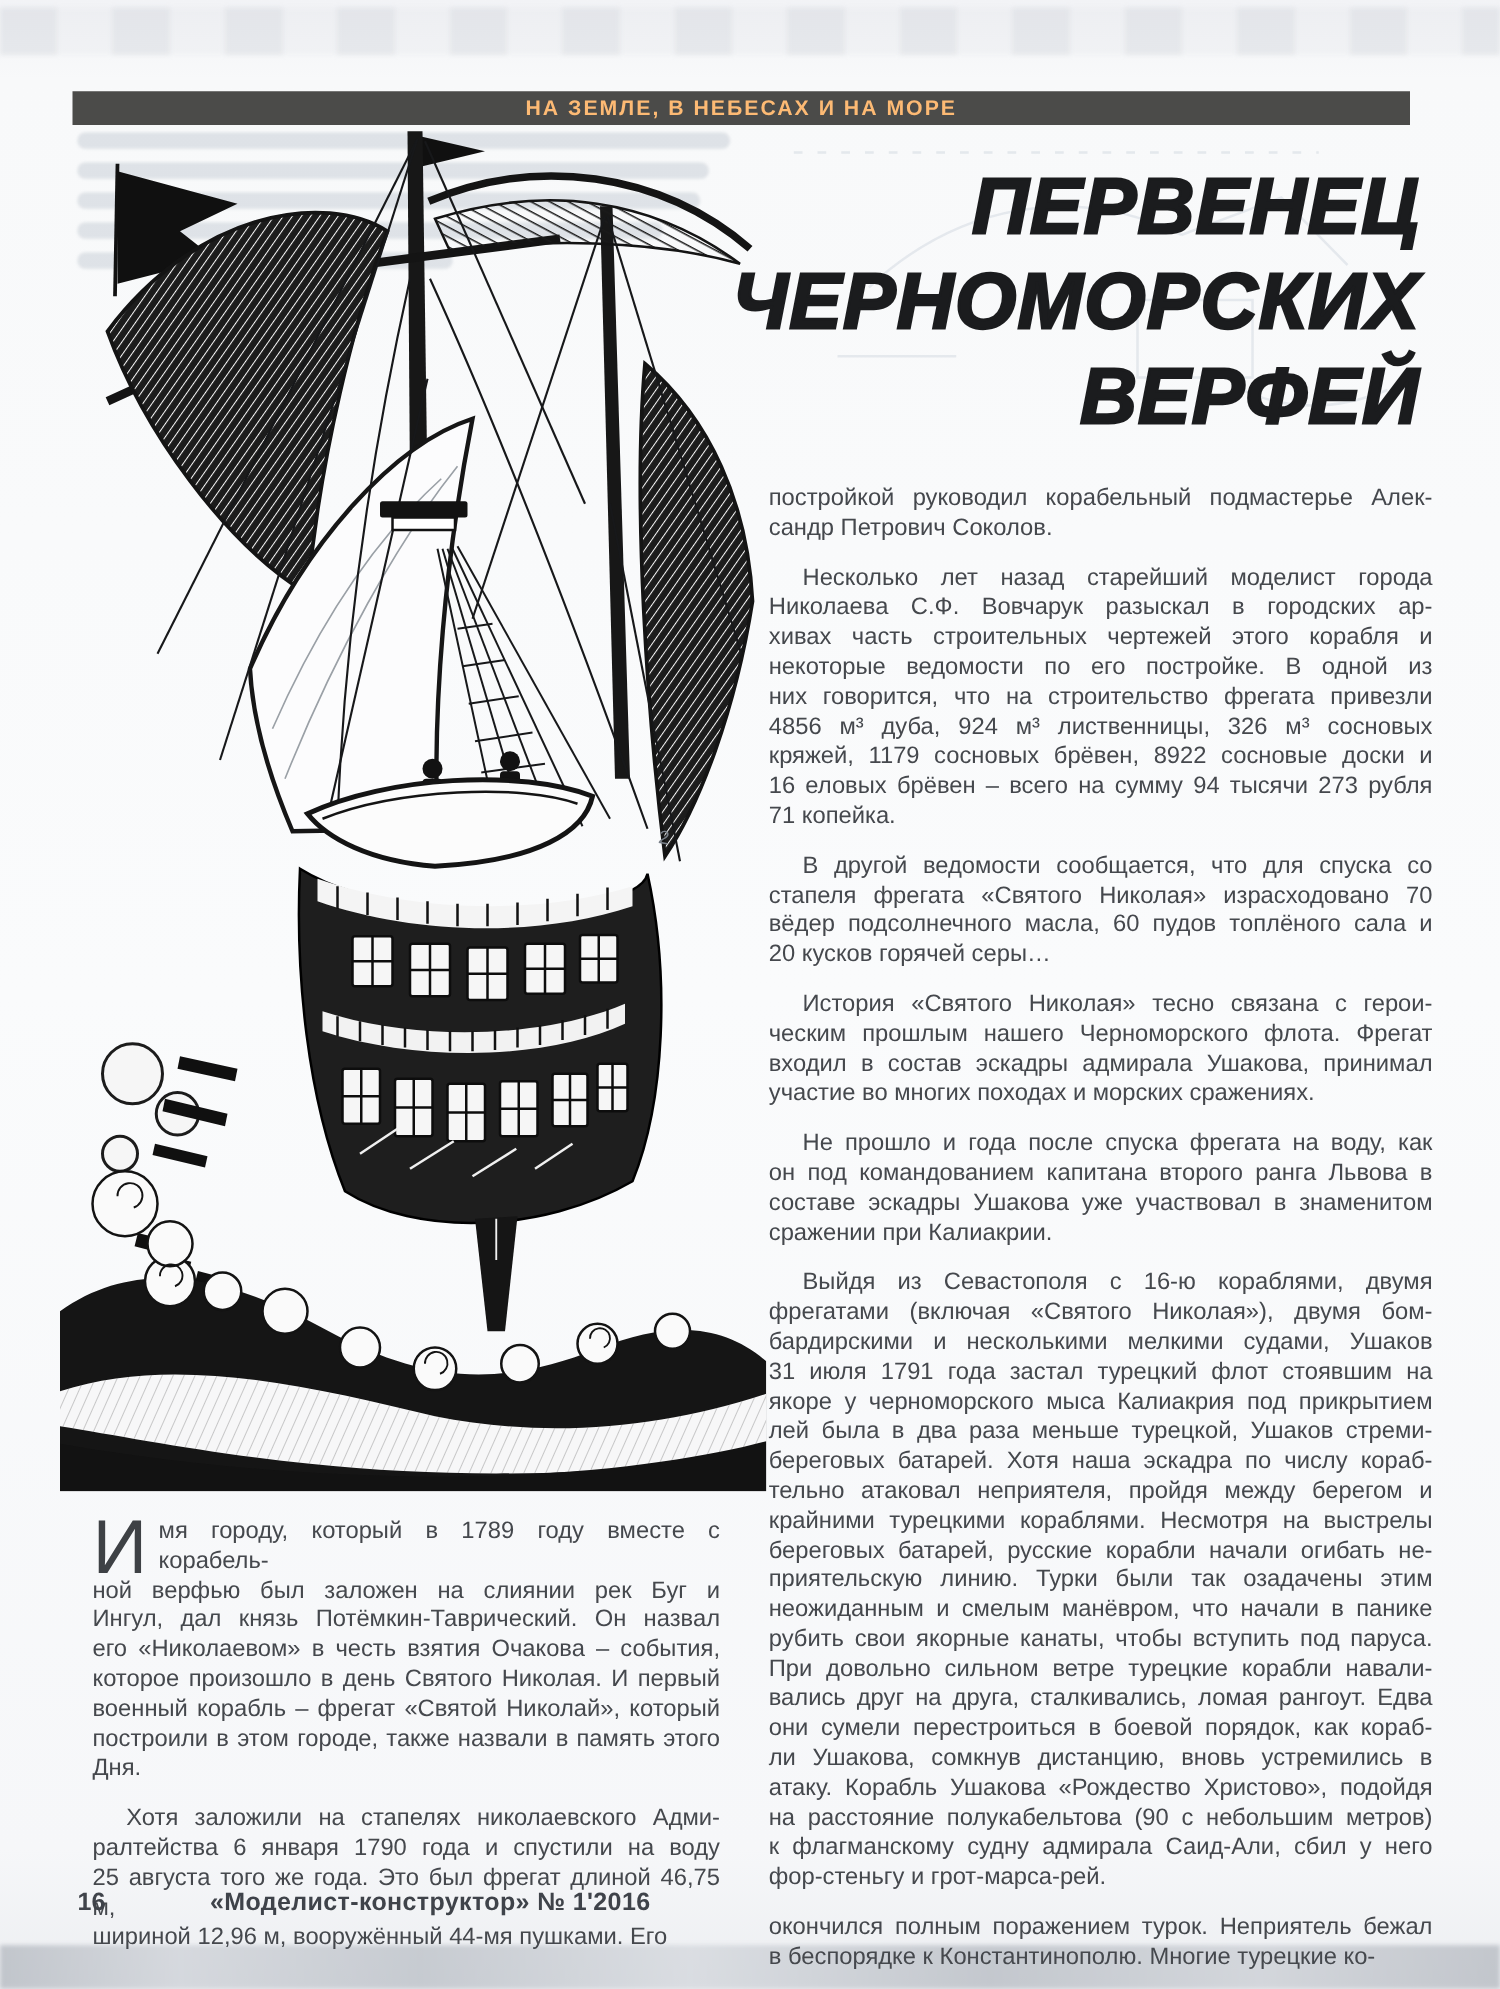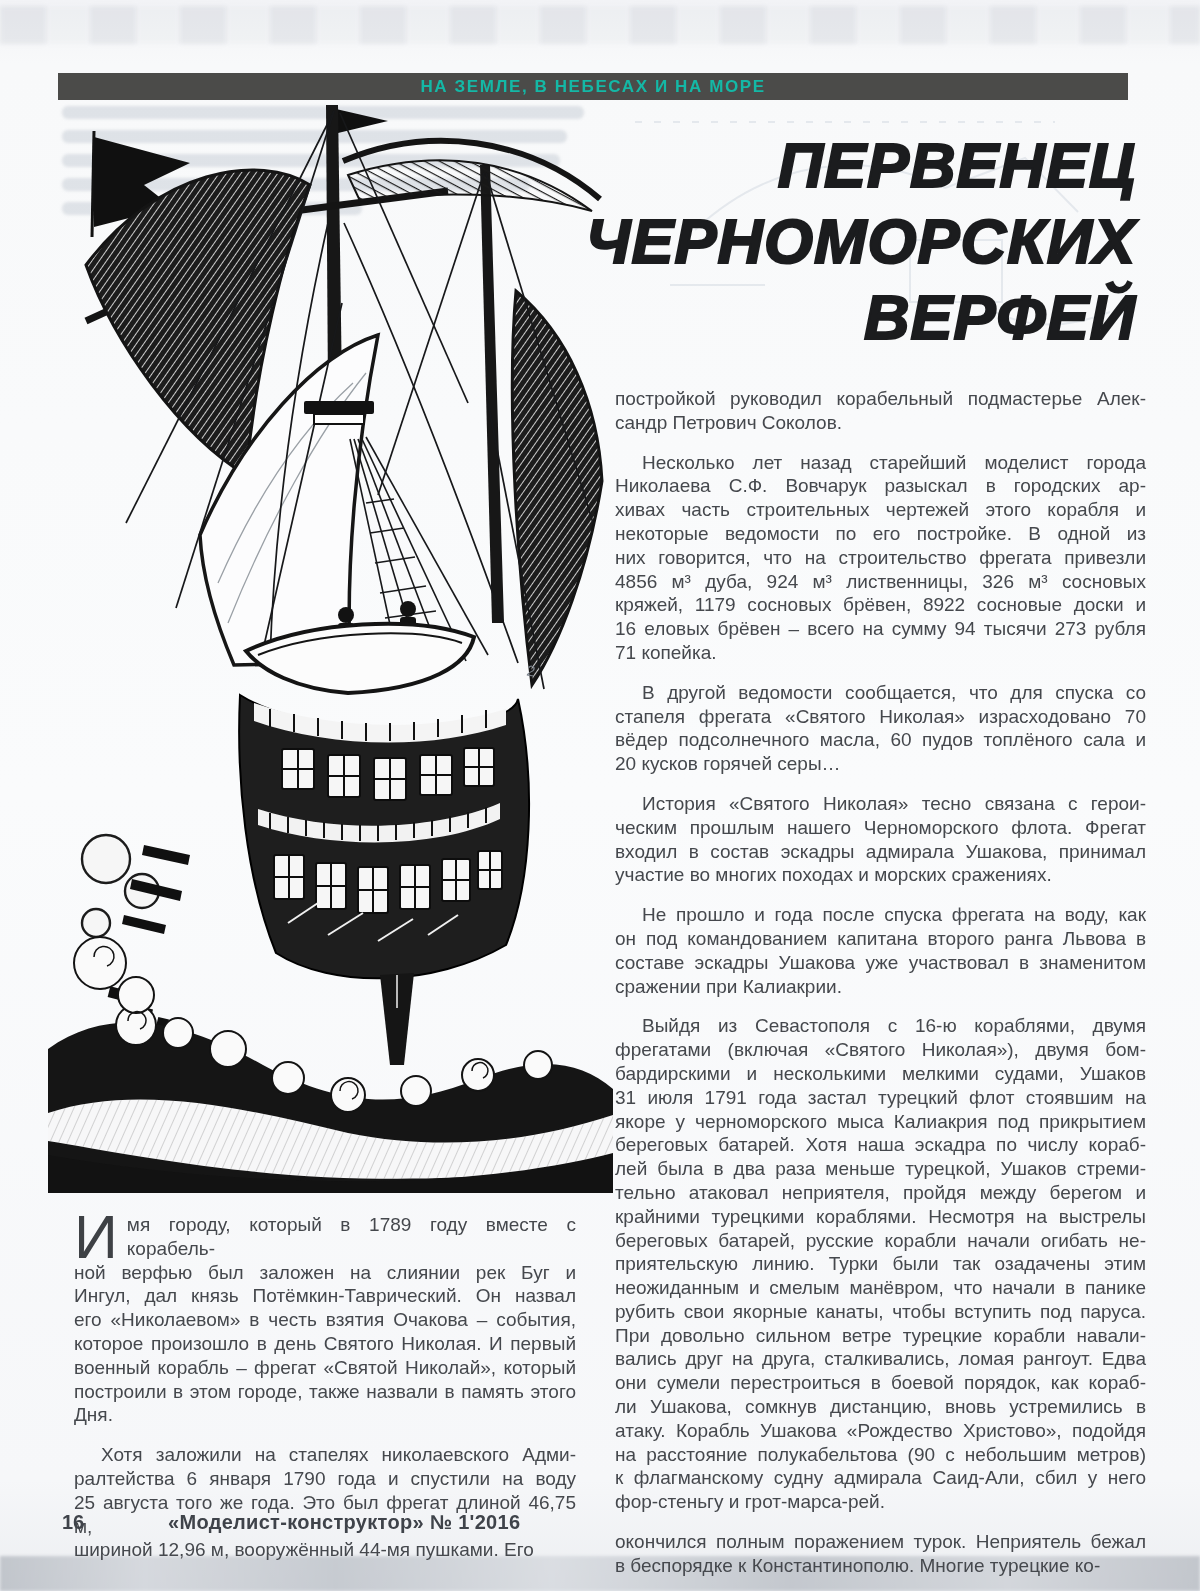--- a/index.html
+++ b/index.html
@@ -24,21 +24,21 @@
     background:
       linear-gradient(90deg,#8d949e 0%,#b9bec6 12%,#99a0aa 28%,#c3c8cf 46%,#939aa4 66%,#b5bac2 84%,#8f959f 100%);
     opacity:.45;filter:blur(1.5px);
   }
   
   .ghost{position:absolute;height:13px;border-radius:6px;
     background:rgba(134,146,163,.22);filter:blur(1.4px);}
   
   #banner{
     position:absolute;left:58px;top:73px;width:1070px;height:27px;
-    background:#4b4b49;color:#14b8a6;
+    background:#4b4b49;color:#fdba74;
     display:flex;align-items:center;justify-content:center;
     font-size:17px;font-weight:700;letter-spacing:1.6px;
   }
   
   #headline{
     position:absolute;right:64px;top:127px;width:900px;
     text-align:right;z-index:5;
     font-size:63px;line-height:76px;font-weight:700;font-style:italic;
     color:#1b1c1e;-webkit-text-stroke:2.2px #1b1c1e;letter-spacing:1px;
     white-space:nowrap;
@@ -356,22 +356,22 @@
         <span class="line">он под командованием капитана второго ранга Львова в</span>
         <span class="line">составе эскадры Ушакова уже участвовал в знаменитом</span>
         <span class="line last">сражении при Калиакрии.</span>
       </p>
       <p class="para indent">
         <span class="line first">Выйдя из Севастополя с 16-ю кораблями, двумя</span>
         <span class="line">фрегатами (включая «Святого Николая»), двумя бом-</span>
         <span class="line">бардирскими и несколькими мелкими судами, Ушаков</span>
         <span class="line">31 июля 1791 года застал турецкий флот стоявшим на</span>
         <span class="line">якоре у черноморского мыса Калиакрия под прикрытием</span>
+        <span class="line">лей была в два раза меньше турецкой, Ушаков стреми-</span>
         <span class="line">береговых батарей. Хотя наша эскадра по числу кораб-</span>
-        <span class="line">лей была в два раза меньше турецкой, Ушаков стреми-</span>
         <span class="line">тельно атаковал неприятеля, пройдя между берегом и</span>
         <span class="line">крайними турецкими кораблями. Несмотря на выстрелы</span>
         <span class="line">береговых батарей, русские корабли начали огибать не-</span>
         <span class="line">приятельскую линию. Турки были так озадачены этим</span>
         <span class="line">неожиданным и смелым манёвром, что начали в панике</span>
         <span class="line">рубить свои якорные канаты, чтобы вступить под паруса.</span>
         <span class="line">При довольно сильном ветре турецкие корабли навали-</span>
         <span class="line">вались друг на друга, сталкивались, ломая рангоут. Едва</span>
         <span class="line">они сумели перестроиться в боевой порядок, как кораб-</span>
         <span class="line">ли Ушакова, сомкнув дистанцию, вновь устремились в</span>

